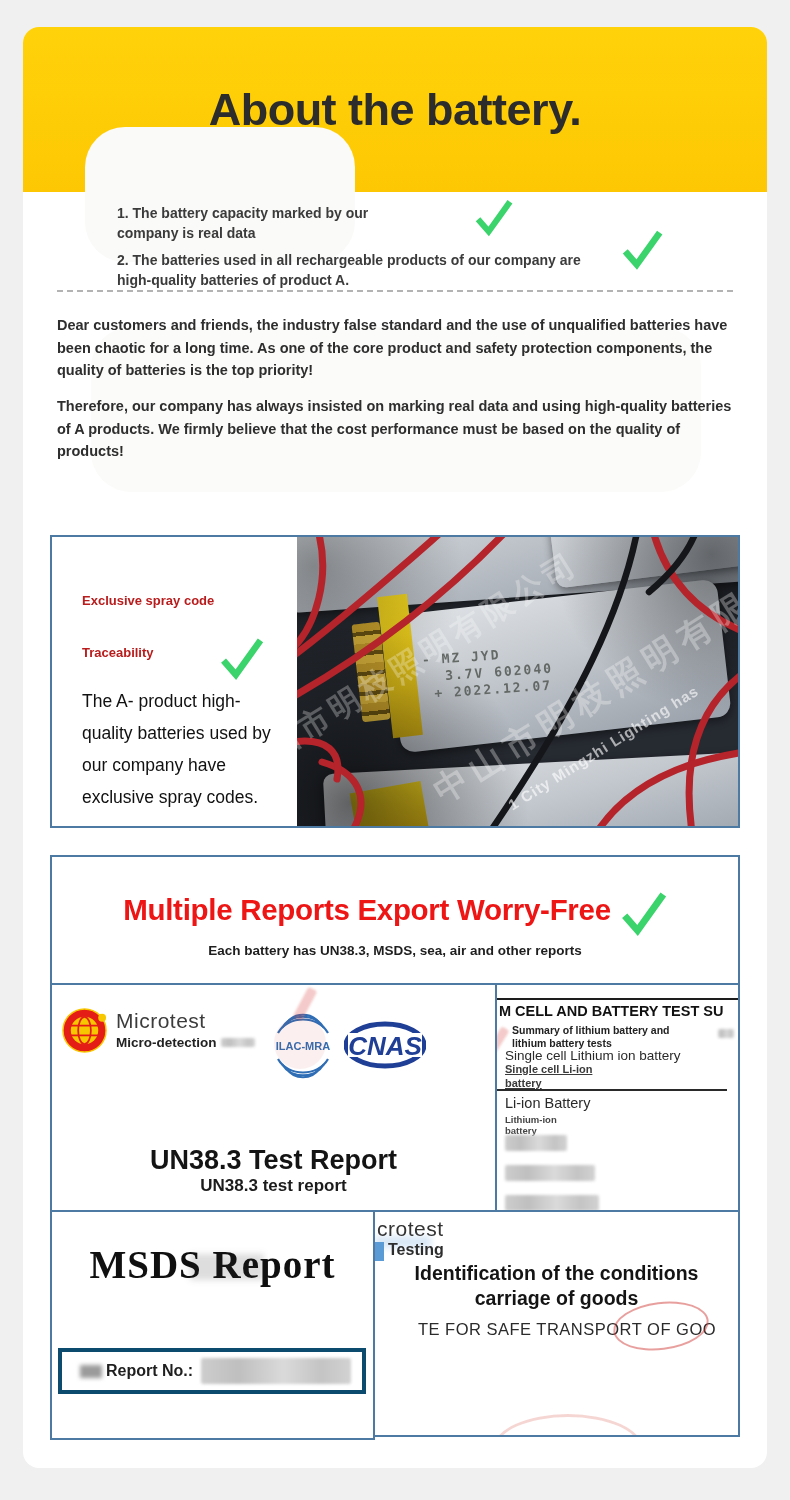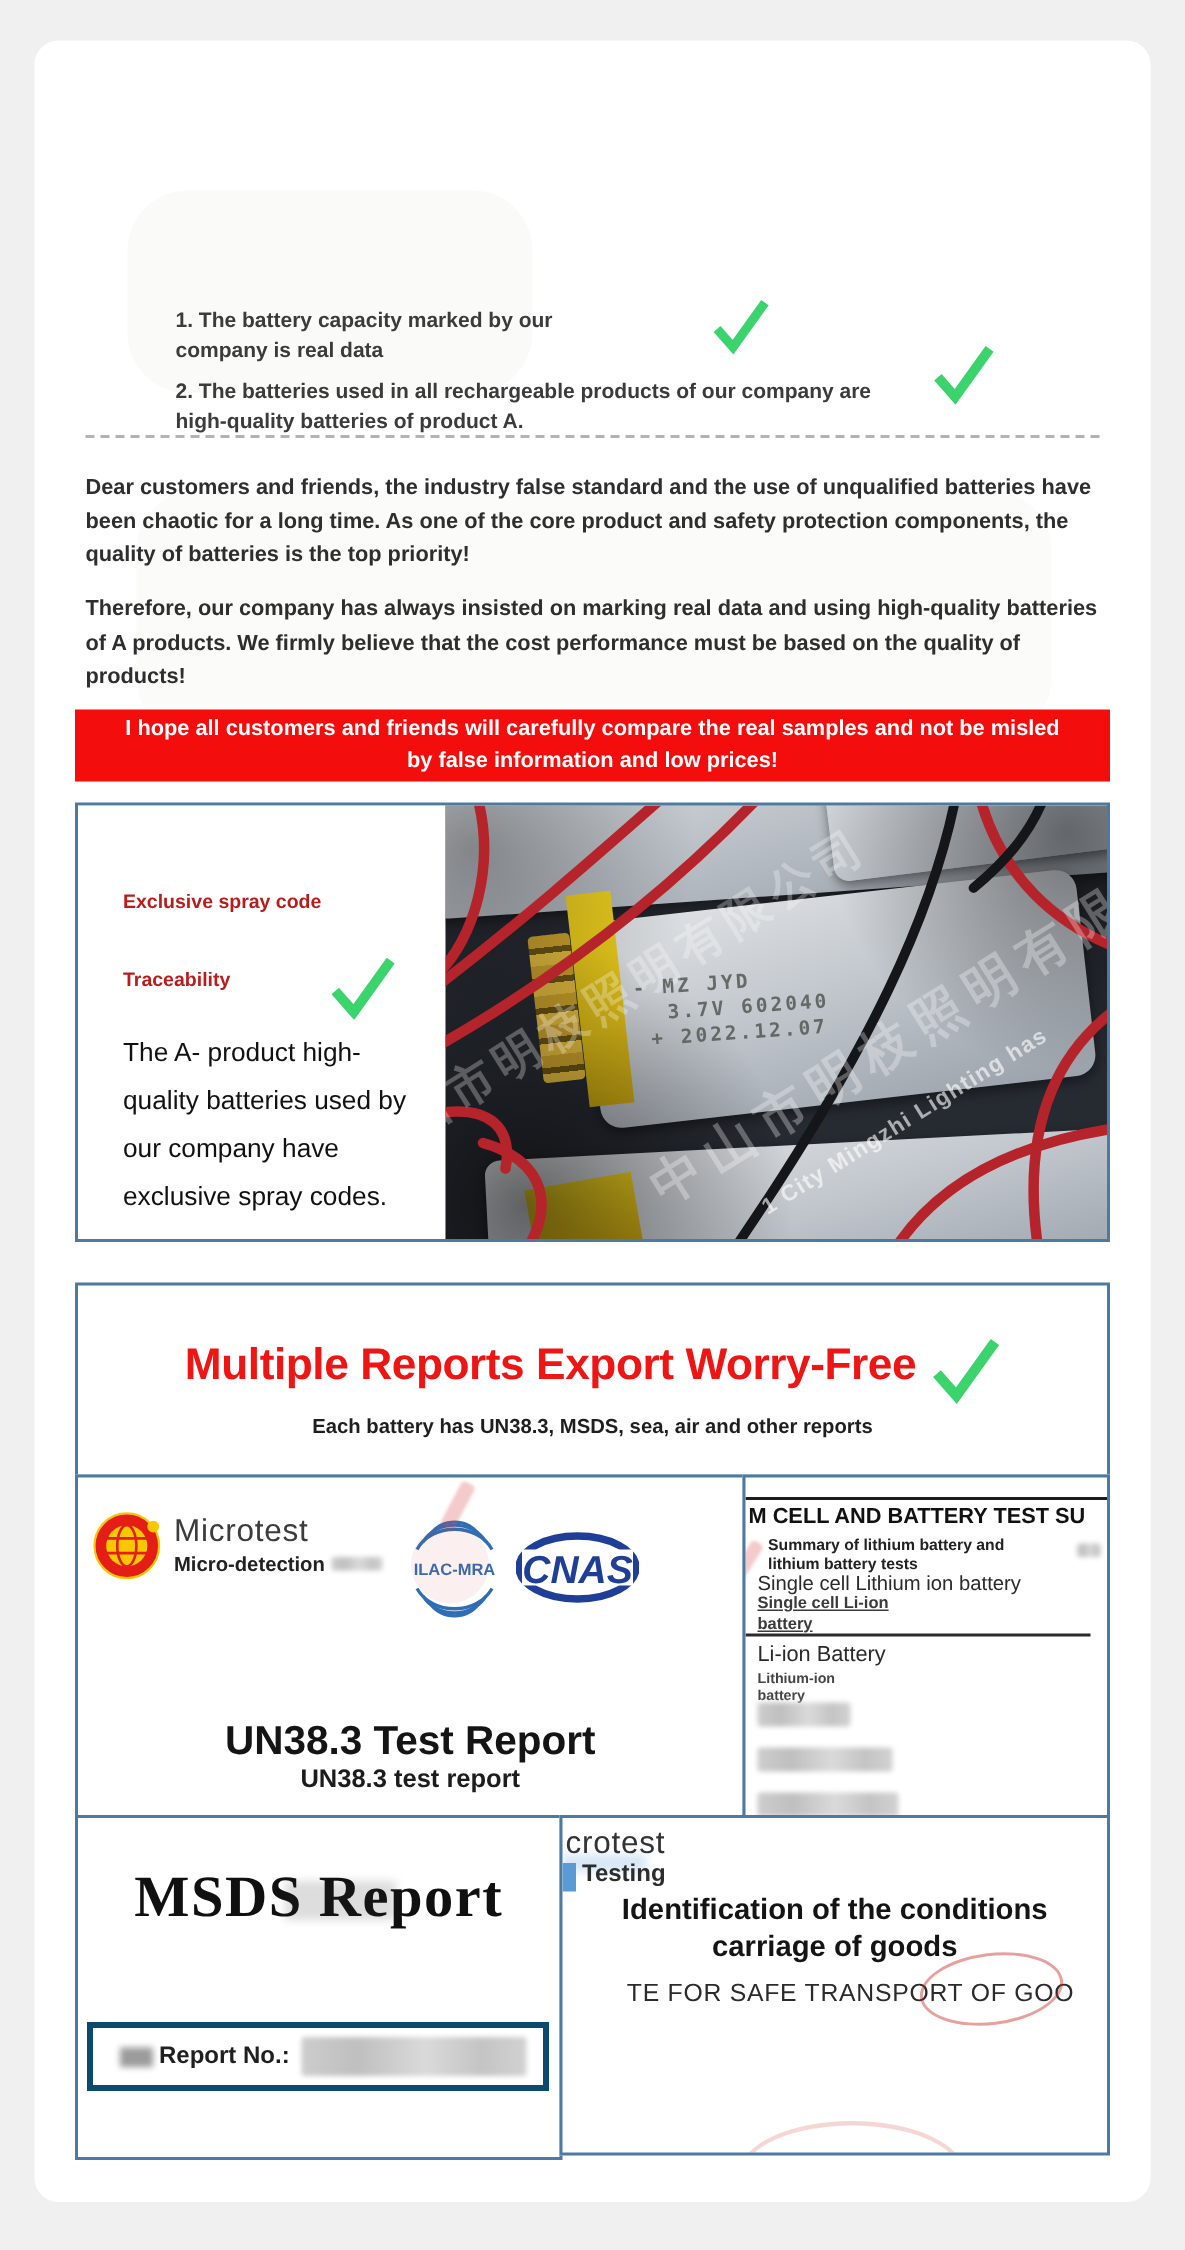--- a/index.html
+++ b/index.html
@@ -137,20 +137,23 @@
   .car-garble { width:32px; height:11px; background:#8f8f8f; filter:blur(2px); margin-left:6px; }
   .car-redact { width:132px; height:24px; margin-left:10px; }
   .car-arc { position:absolute; left:118px; top:202px; width:150px; height:70px; border:3px solid rgba(220,90,80,.25); border-radius:50%; }
 </style>
 </head>
 <body>
 
 <div class="page">
   <div class="card">
 
+    <div class="header">
+      <h1>About the battery.</h1>
+    </div>
 
     <div class="blob blob1"></div>
     <div class="blob blob2"></div>
 
     <div class="claims">
       <p class="c1">1. The battery capacity marked by our company is real data</p>
       <p class="c2">2. The batteries used in all rechargeable products of our company are high-quality batteries of product A.</p>
     </div>
     <div class="check check-1">
       <svg viewBox="0 0 100 100">
@@ -161,23 +164,20 @@
       <svg viewBox="0 0 100 100">
           <path d="M8 56 L36 88 L92 10" fill="none" stroke="#3bd36b" stroke-width="16" stroke-linejoin="miter"></path>
         </svg>
     </div>
 
     <div class="dashed"></div>
 
     <p class="para para1">Dear customers and friends, the industry false standard and the use of unqualified batteries have been chaotic for a long time. As one of the core product and safety protection components, the quality of batteries is the top priority!</p>
     <p class="para para2">Therefore, our company has always insisted on marking real data and using high-quality batteries of A products. We firmly believe that the cost performance must be based on the quality of products!</p>
 
-    <div class="banner">
-      <p>I hope all customers and friends will carefully compare the real samples and not be misled by false information and low prices!</p>
-    </div>
 
     <div class="bluebox spray-box">
       <div class="spray-left">
         <div class="red-head rh1">Exclusive spray code</div>
         <div class="red-head rh2">Traceability</div>
         <div class="check check-3">
           <svg viewBox="0 0 100 100">
               <path d="M8 56 L36 88 L92 10" fill="none" stroke="#3bd36b" stroke-width="15" stroke-linejoin="miter"></path>
             </svg>
         </div>

